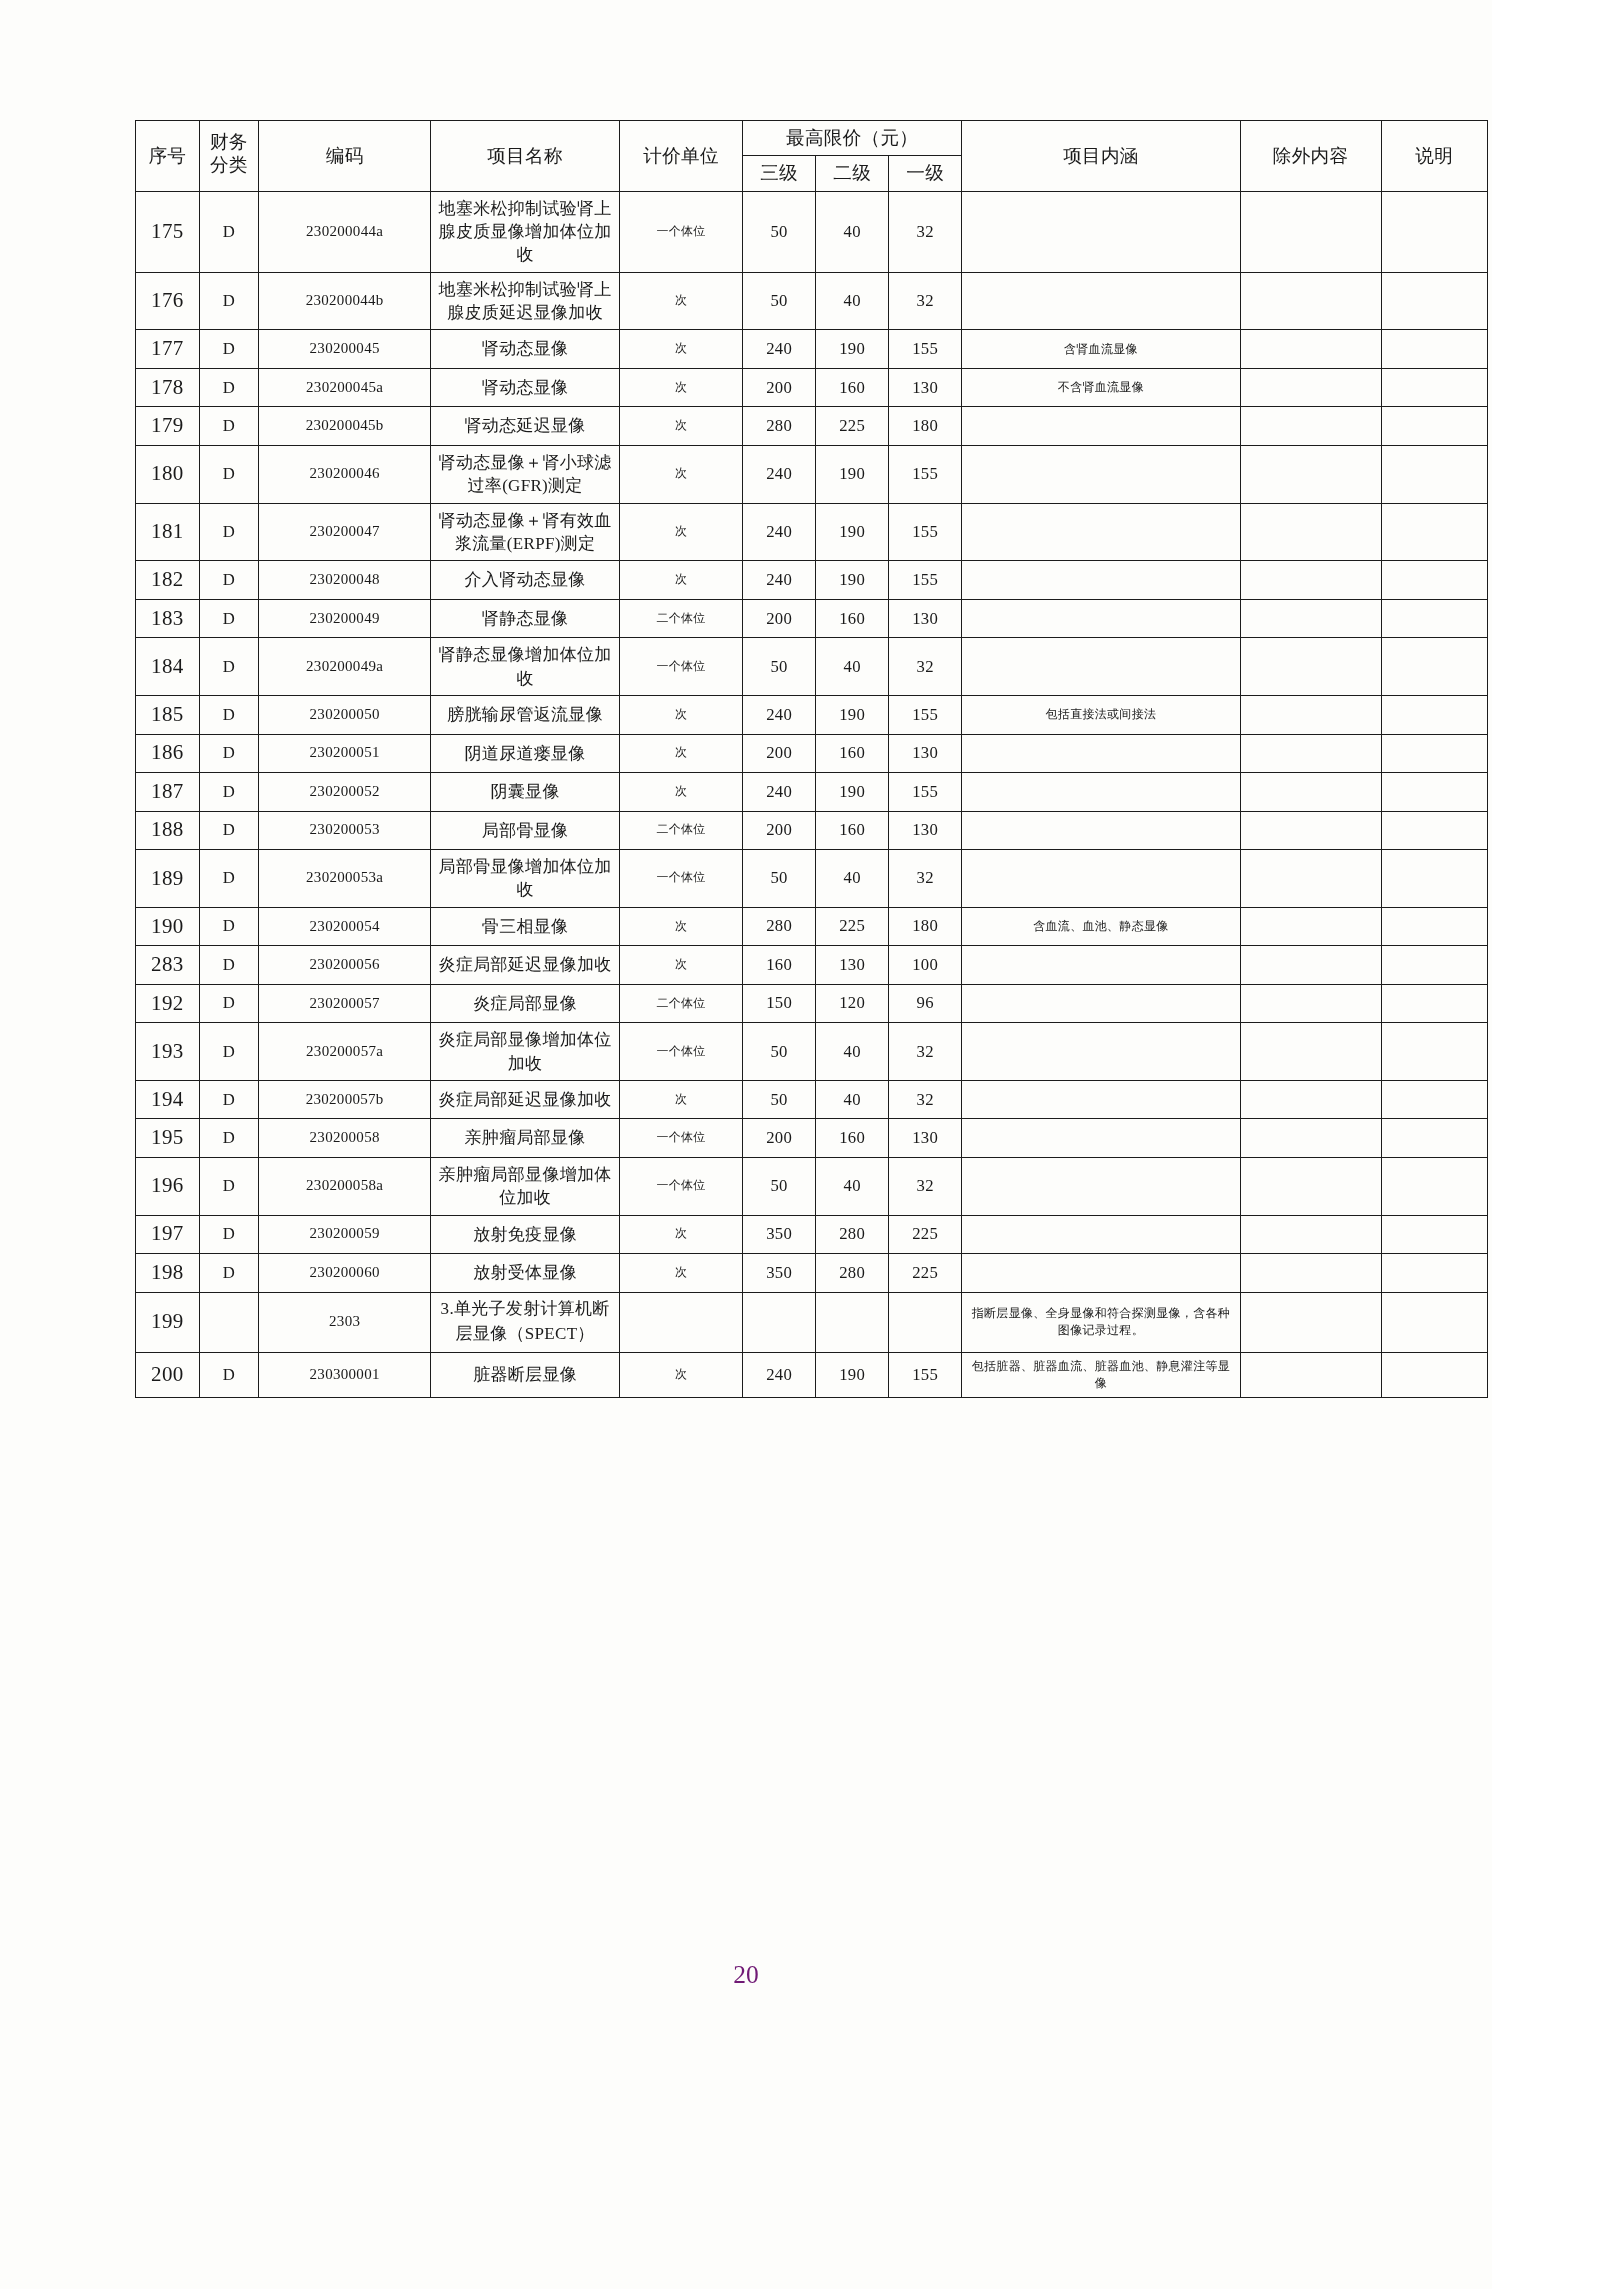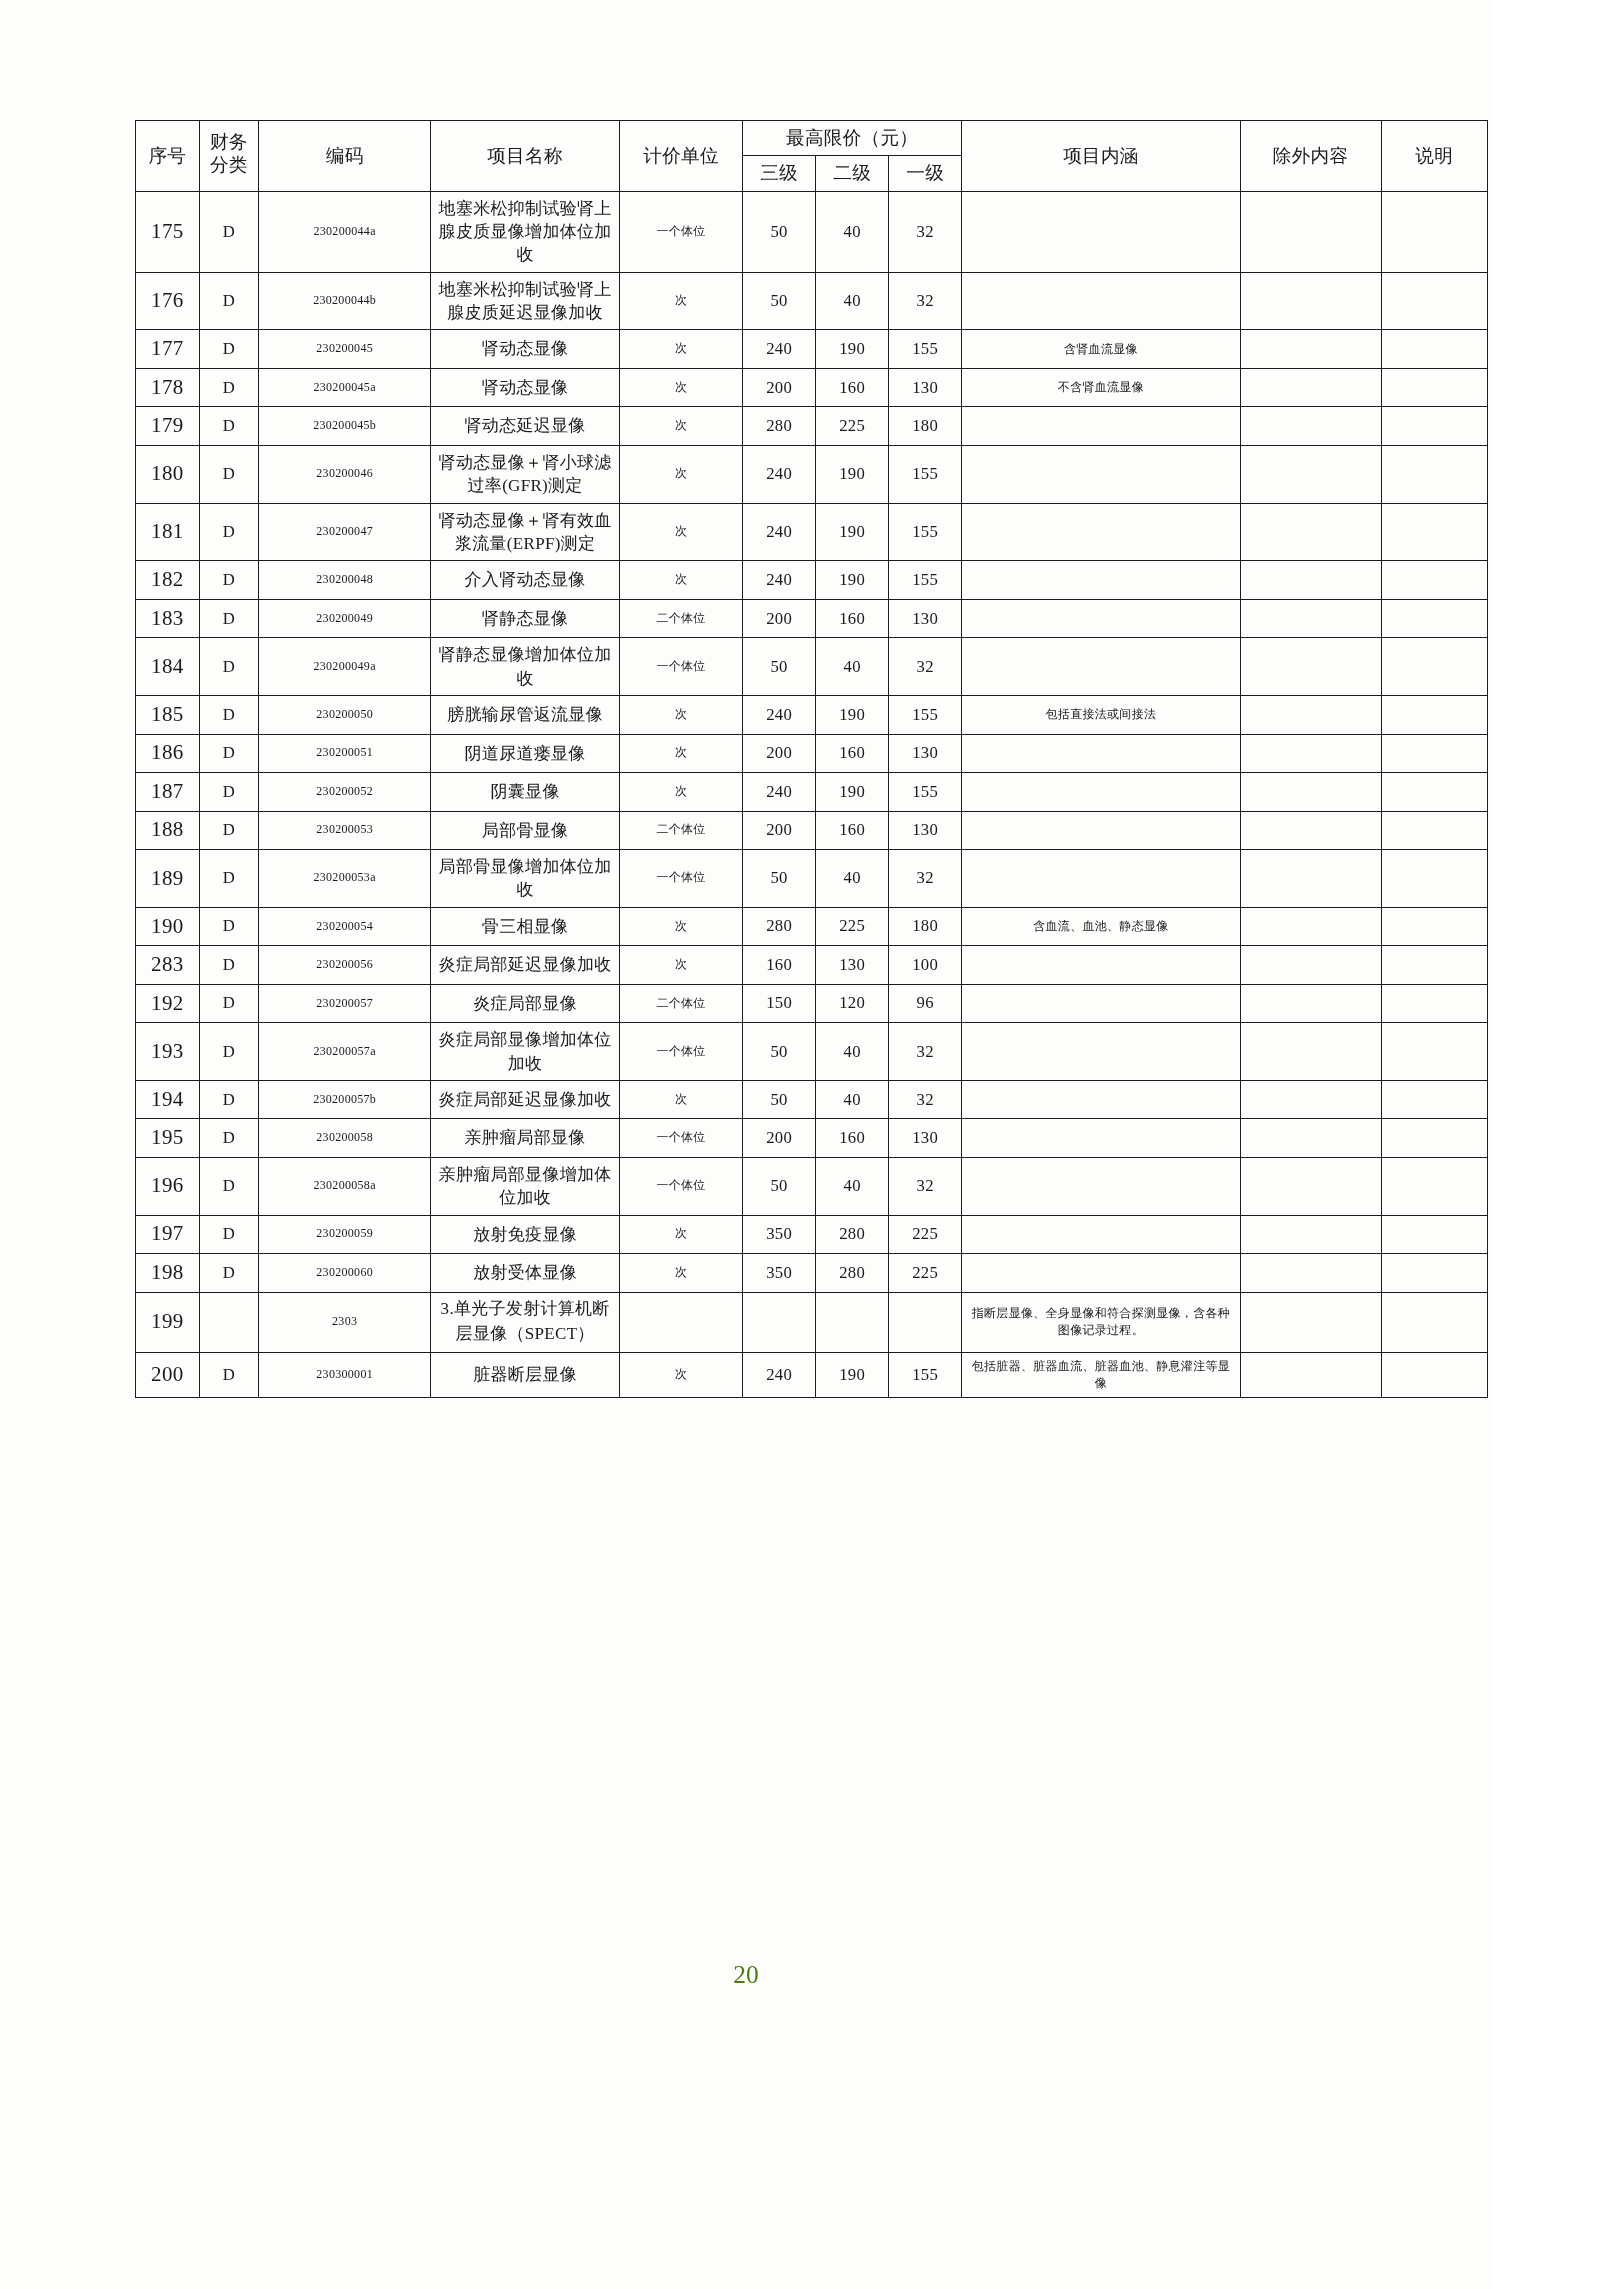--- a/index.html
+++ b/index.html
@@ -56,41 +56,41 @@
   col.c-intent { width: 267px; }
   col.c-excl   { width: 135px; }
   col.c-note   { width: 102px; }
 
   td.name-cell, td.intent-cell {
     text-align: left;
     padding-left: 6.9px;
     padding-right: 5.9px;
     line-height: 1.38;
   }
-  td.code-cell { font-size: 12px; letter-spacing: 0.2px; }
+  td.code-cell { font-size: 15px; letter-spacing: 0.2px; }
   td.seq-cell  { font-size: 21px; }
   td.fin-cell  { font-size: 16.7px; }
   td.price-cell { font-size: 16.7px; }
   td.unit-cell { font-size: 12px; }
   td.intent-cell { font-size: 12px; line-height: 1.45; }
   td.section-name {
     font-weight: bold;
     text-align: left;
     padding-left: 6.9px;
     line-height: 1.45;
   }
   th.hdr-two-line { line-height: 1.22; font-family: Liberation Mono, monospace; }
 
   .pagenum {
     position: absolute;
     left: 0; right: 0;
     top: 1960px;
     text-align: center;
     font-size: 25.5px;
-    color: #4d7c0f;
+    color: #701a75;
     font-family: "Liberation Serif", serif;
   }
 </style>
 </head>
 <body>
 
 <div class="page">
   <div class="sheet">
     <table class="pricing">
       <colgroup>

